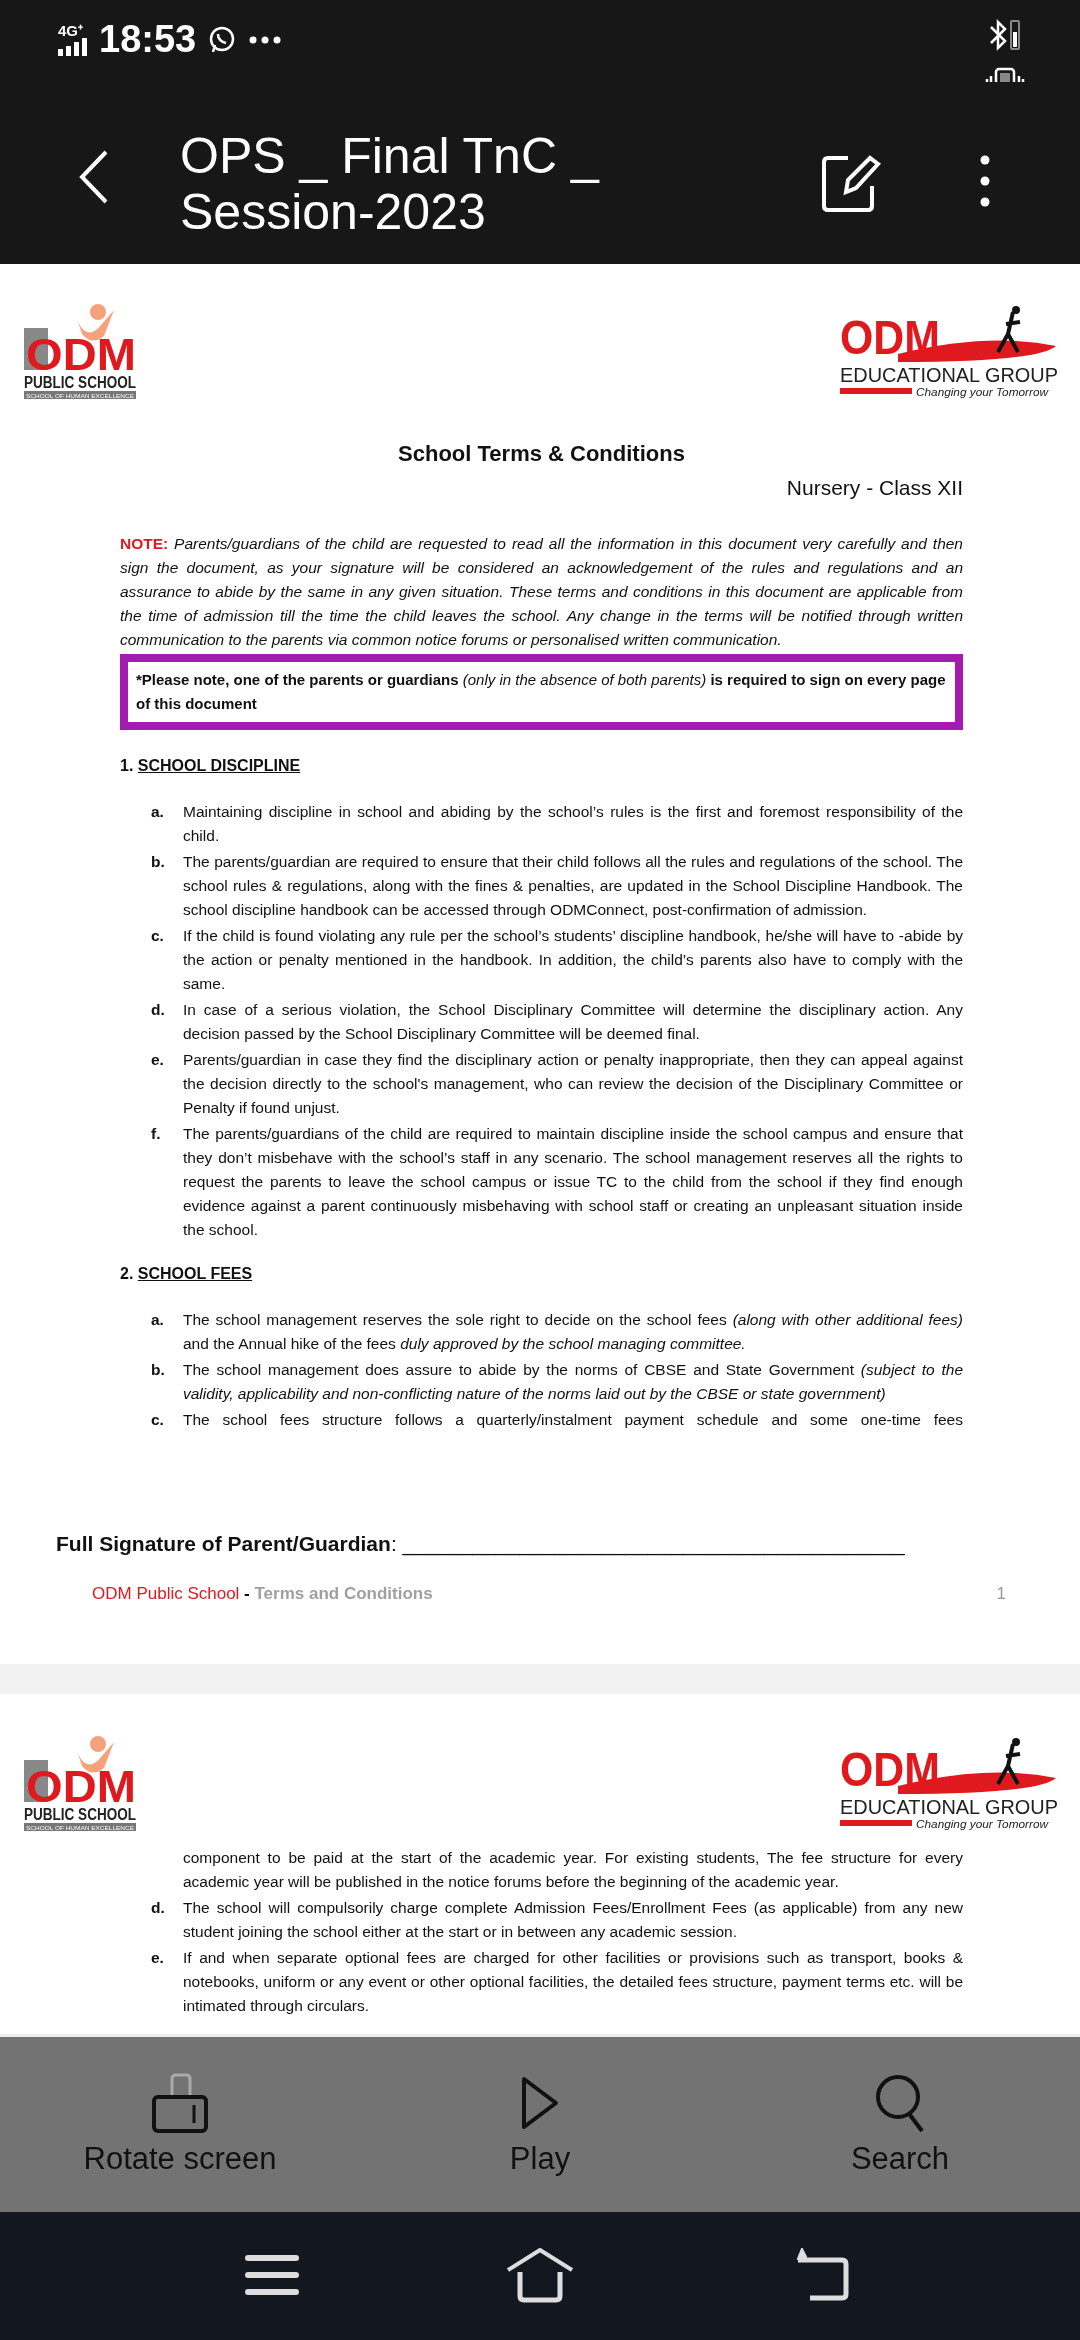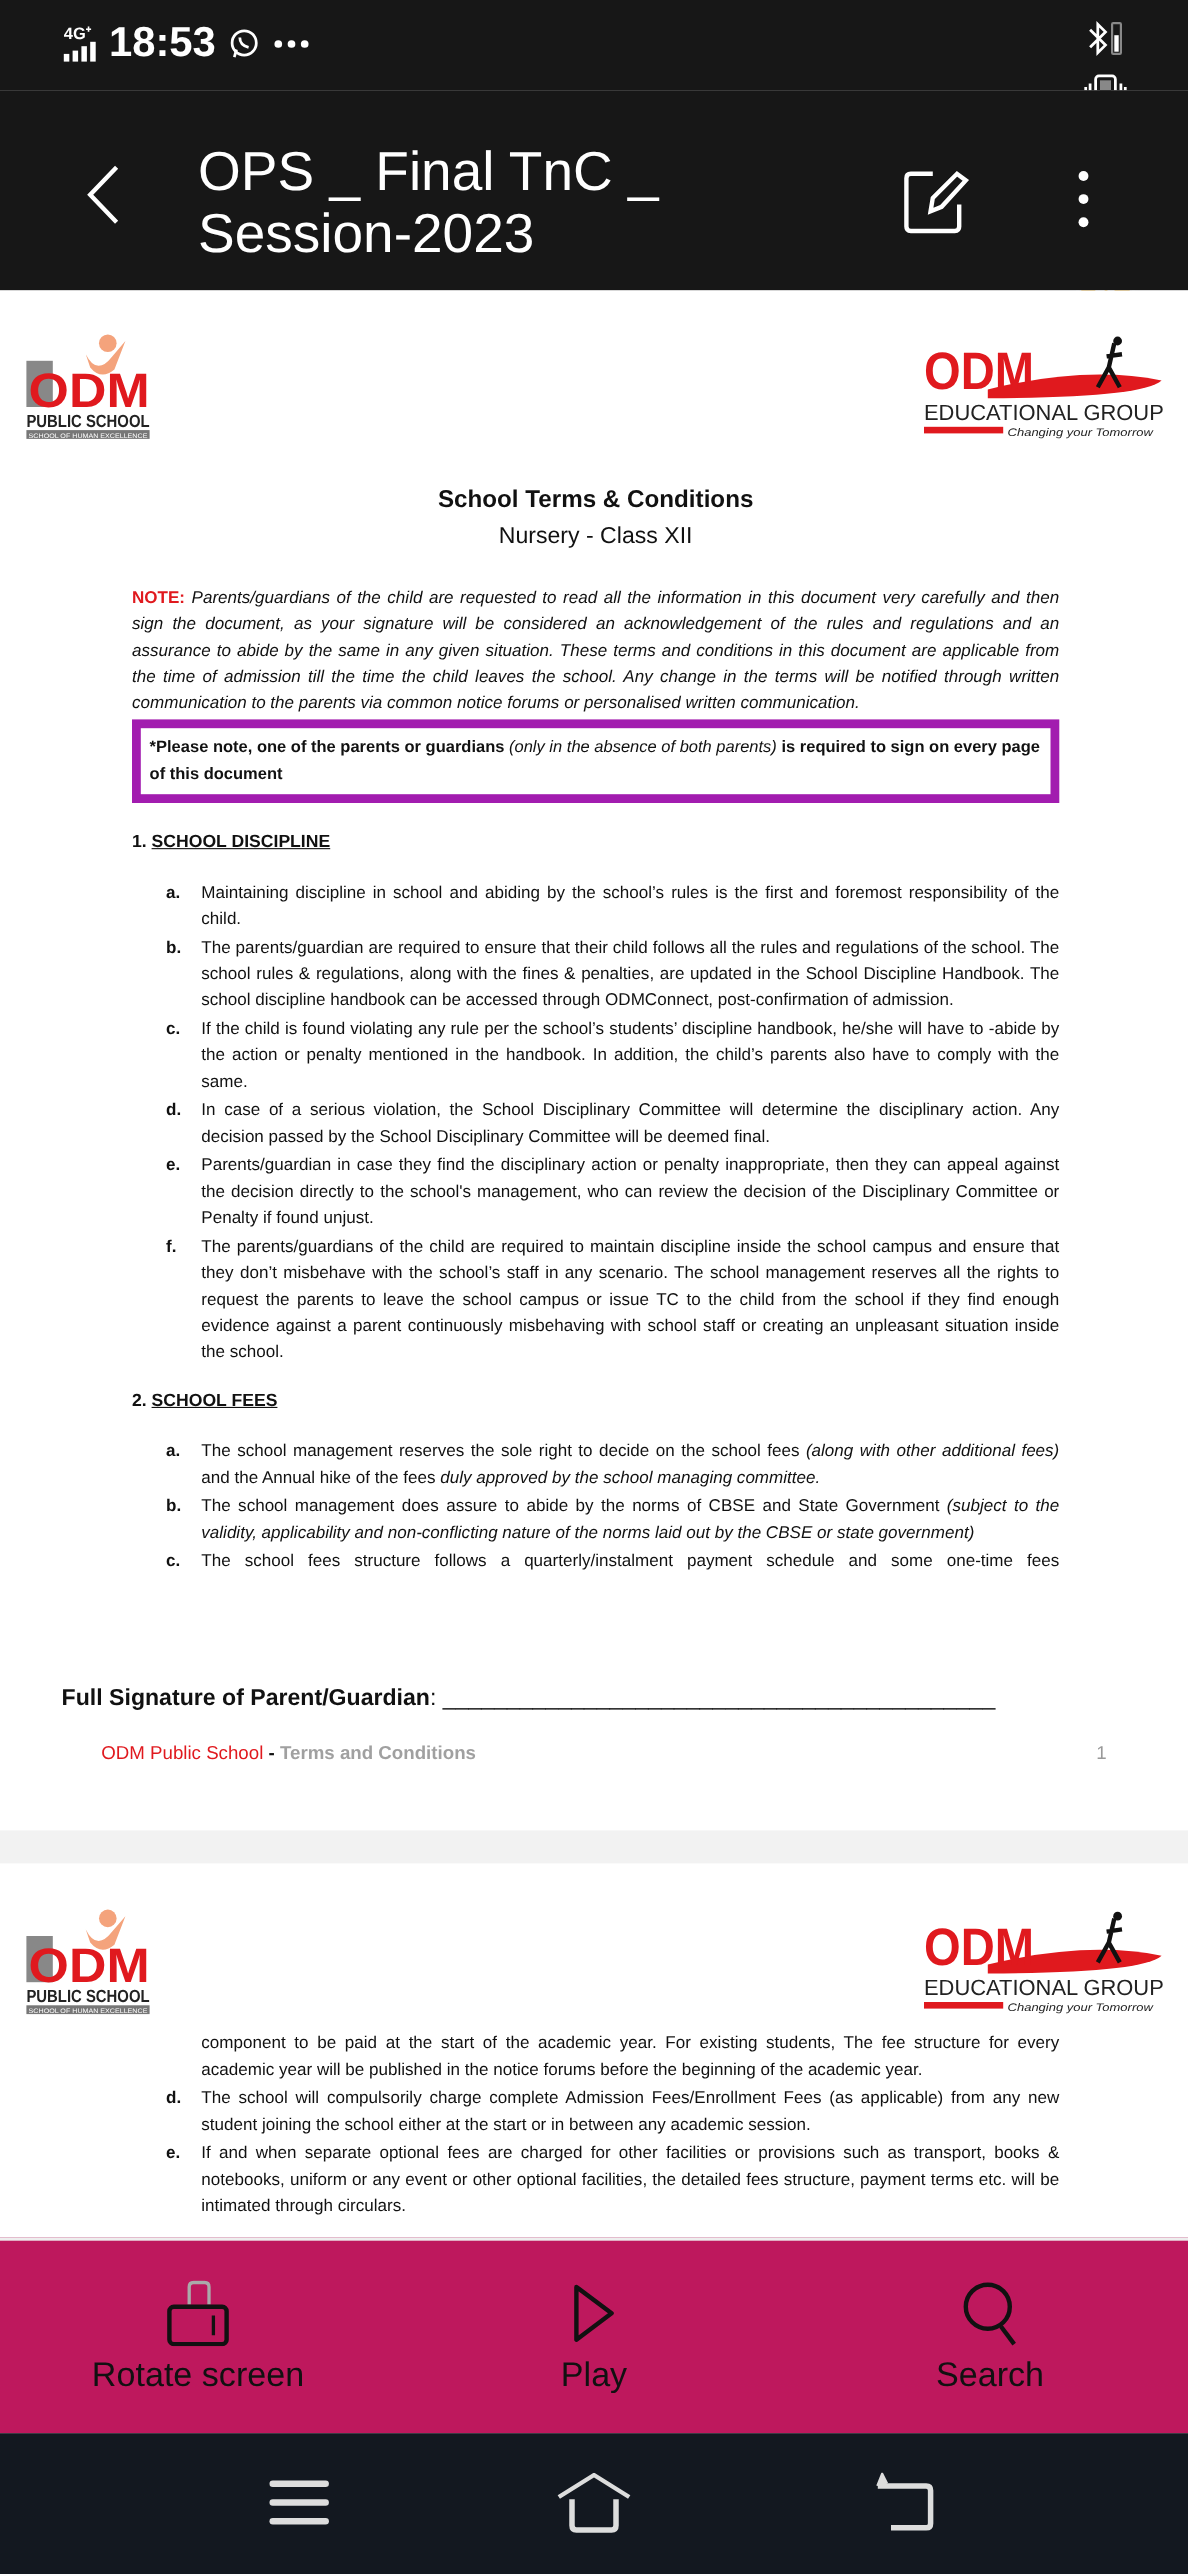--- a/index.html
+++ b/index.html
@@ -26,39 +26,39 @@
 
   .page { position:absolute; left:0; width:1080px; background:#fff; }
   .page1 { top:264px; height:1400px; }
   .page2 { top:1694px; height:340px; overflow:hidden; }
 
   .logo-left { position:absolute; left:22px; width:120px; height:100px; }
   .logo-right { position:absolute; right:20px; width:222px; height:100px; }
 
   .doc { position:absolute; left:120px; width:843px; color:#111; font-size:15.5px; line-height:24px; }
   .doc-title { text-align:center; font-weight:bold; font-size:22px; }
-  .doc-sub { text-align:center; font-size:21px; margin-top:10px; }
+  .doc-sub { text-align:right; font-size:21px; margin-top:10px; }
   .note { margin-top:32px; text-align:justify; font-style:italic; }
   .note .lbl { color:#e0191e; font-weight:bold; font-style:normal; }
   .boxed { border:8px solid #a21caf; padding:6px 8px; margin-top:2px; font-weight:bold; font-size:15px; line-height:24px; }
   .boxed i { font-weight:normal; }
   .sec-head { margin-top:22px; font-weight:bold; font-size:16px; }
   .sec-head u { text-decoration:underline; }
   ol.items { list-style:none; padding:0; margin:22px 0 0 0; }
   ol.items li { position:relative; padding-left:63px; text-align:justify; margin-bottom:2px; }
   ol.items li .mk { position:absolute; left:31px; top:0; font-weight:bold; }
   .sig { position:absolute; left:56px; font-size:21px; font-weight:bold; color:#111; }
   .sig .line { font-weight:normal; }
   .footer { position:absolute; left:56px; width:950px; font-size:17px; }
   .footer .brand { color:#e0191e; font-weight:normal;margin-left:36px; }
   .footer .dash { color:#111; font-weight:bold; }
   .footer .tc { color:#a0a0a0; font-weight:bold; }
   .footer .num { position:absolute; right:0; top:0; color:#999; }
 
-  .bottom-toolbar { position:absolute; left:0; top:2034px; width:1080px; height:178px; background:#be185d; border-top:3px solid #eee; box-sizing:border-box; }
+  .bottom-toolbar { position:absolute; left:0; top:2034px; width:1080px; height:178px; background:#737373; border-top:3px solid #eee; box-sizing:border-box; }
   .tool { position:absolute; top:36px; width:300px; text-align:center; cursor:pointer; }
   .tool svg { display:block; margin:0 auto; }
   .tool .lbl { font-size:31px; color:#111; margin-top:8px; display:block; }
 
   .nav-bar { position:absolute; left:0; top:2212px; width:1080px; height:128px; background:#131820; }
   .nav-btn { position:absolute; top:36px; width:80px; height:60px; cursor:pointer; }
 </style>
 </head>
 <body>
 

